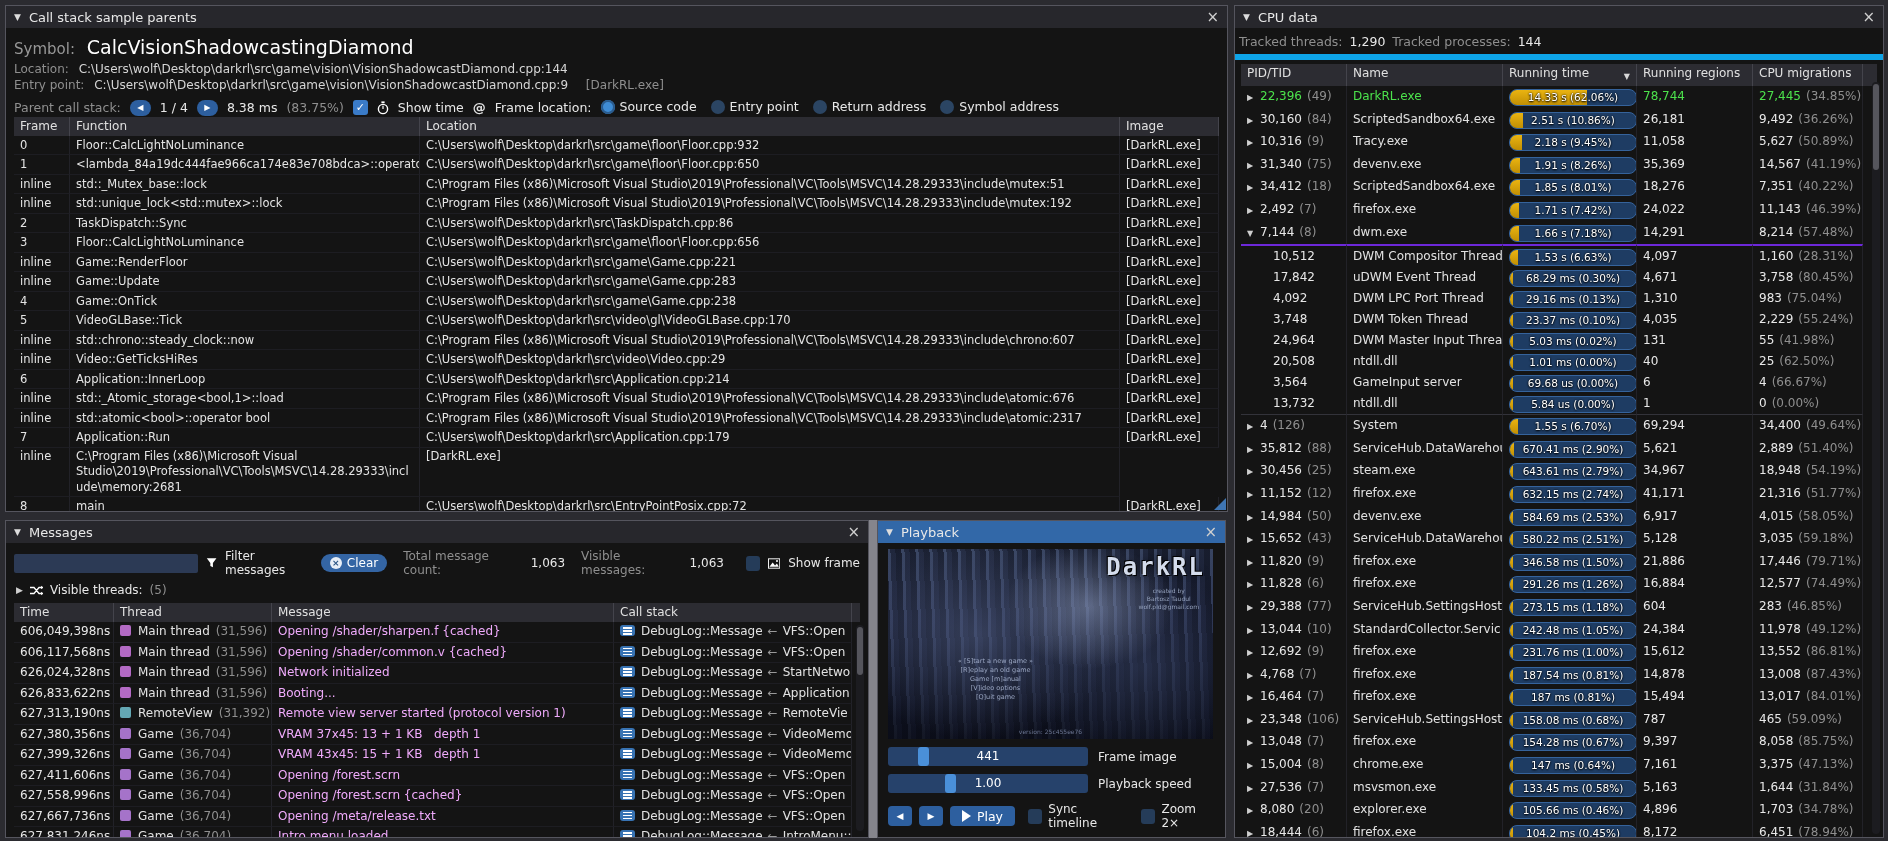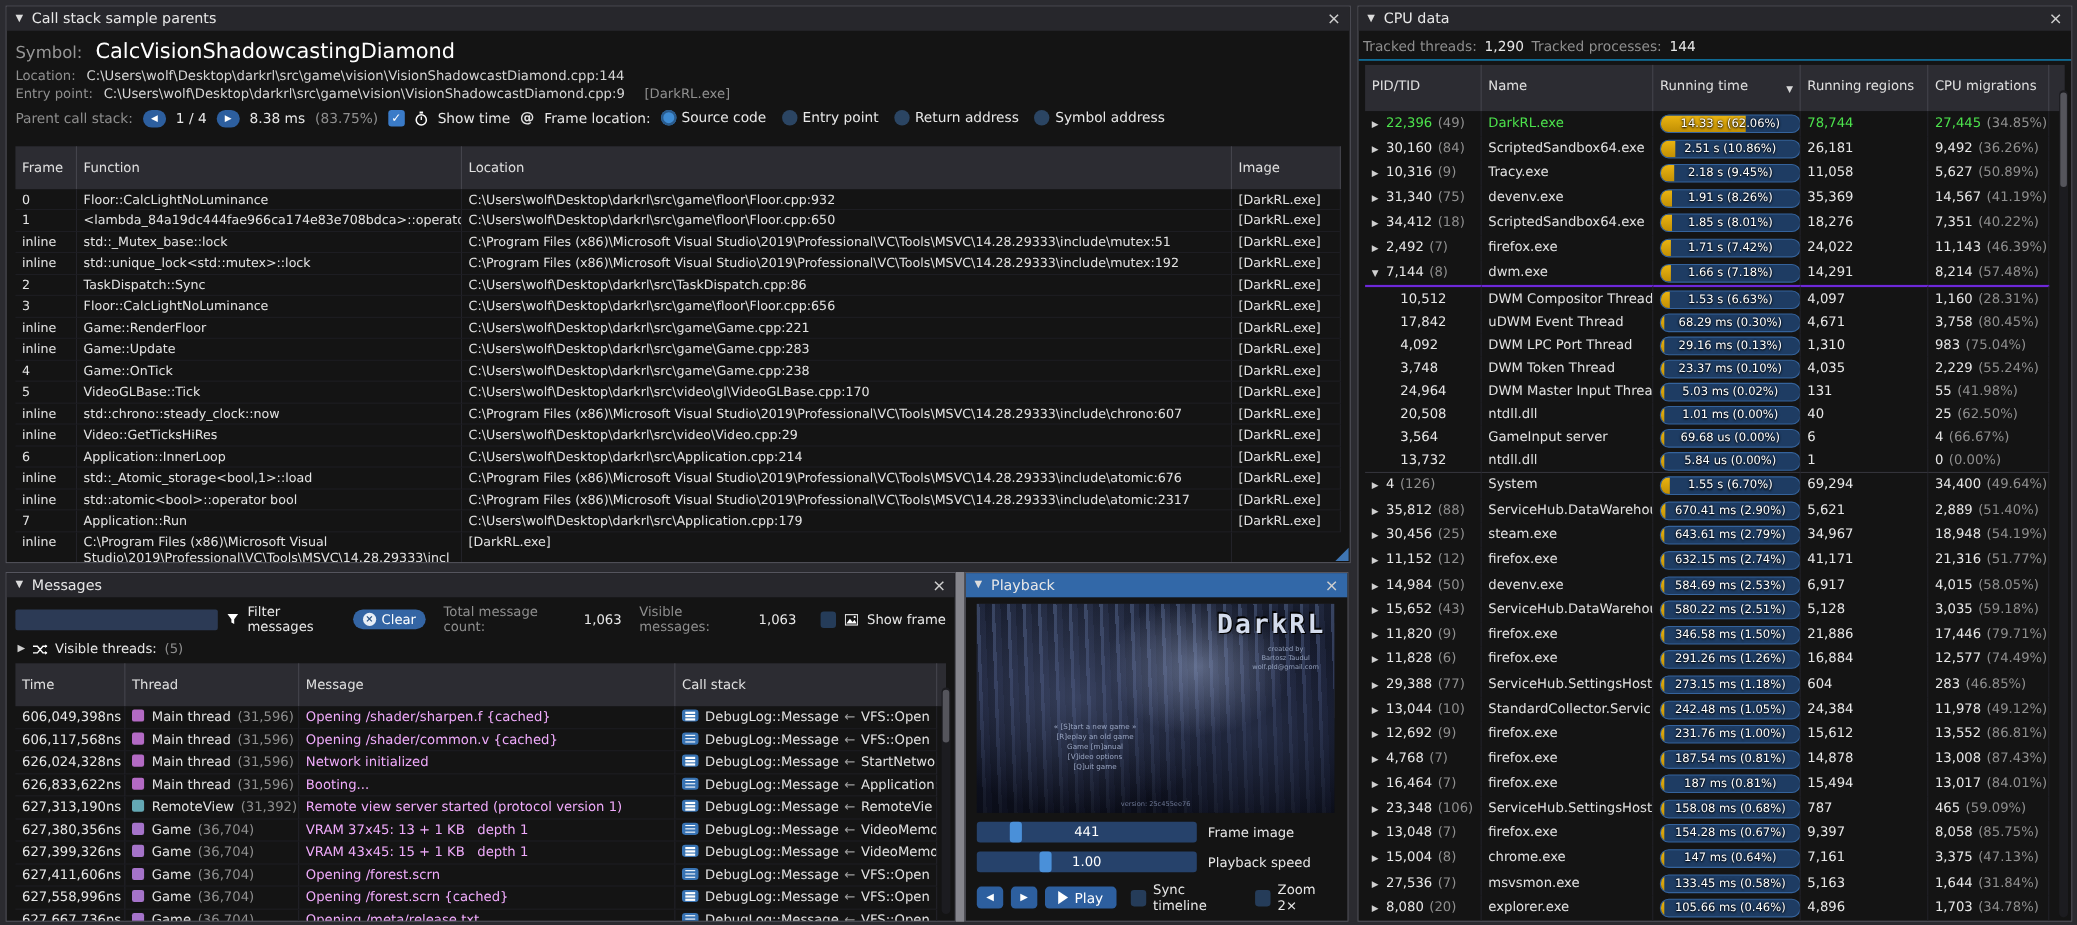--- a/index.html
+++ b/index.html
@@ -16,35 +16,35 @@
   
   #win-callstack{left:5px;top:5px;width:1223px;height:507px;}
   .cs-body{padding:6px 8px 0 8px;}
   .sym-row{margin:2px 0 4px 0;}
   .sym-label{color:#979797;font-size:15px;}
   .sym-name{color:#ffffff;font-size:19px;margin-left:8px;}
   .path-row{margin:2px 0;font-size:12px;}
   .path-row .lbl{color:#8f8f8f;}
   .path-row .val{color:#d6d6d6;margin-left:6px;}
   .path-row .img{color:#8f8f8f;margin-left:14px;}
-  .cs-toolbar{display:flex;align-items:center;gap:9px;margin:7px 0 16px 0;font-size:12.5px;white-space:nowrap;}
+  .cs-toolbar{display:flex;align-items:center;gap:9px;margin:7px 0 0 0;font-size:12.5px;white-space:nowrap;}
   .navbtn{width:21px;height:16px;border-radius:8px;background:#2d5f9f;color:#fff;display:inline-flex;
     align-items:center;justify-content:center;font-size:8px;}
   .checkbox{width:15px;height:15px;border-radius:3px;background:#253c59;display:inline-flex;
     align-items:center;justify-content:center;}
   .checkbox.checked{background:#3a7bc8;}
   .checkbox .check{color:#fff;font-size:11px;font-weight:bold;}
   .radio{width:14px;height:14px;border-radius:50%;background:#2b4563;display:inline-block;margin-right:5px;vertical-align:-3px;}
   .radio.sel{background:#3f8cd4;box-shadow:inset 0 0 0 2px #2a5b8d;}
   .radio-item{display:inline-flex;align-items:center;margin-right:14px;color:#e8e8e8;}
   .at{font-weight:bold;font-size:13px;}
   svg.ic{display:inline-block;vertical-align:-2px;}
   
   .thead{display:grid;background:#2c2c32;color:#e0e0e0;}
-  .thead>div{padding:12px 6px;border-right:1px solid #44444c;font-size:12px;line-height:15px;}
+  .thead>div{padding:2px 6px;border-right:1px solid #44444c;font-size:12px;line-height:15px;}
   .trow{display:grid;}
   .trow>div{padding:1px 6px;border-right:1px solid #222228;border-bottom:1px solid #1d1d22;
     overflow:hidden;white-space:nowrap;}
   
   .cs-grid{grid-template-columns:56px 350px 700px 99px;}
   .cs-rows .trow>div{font-size:11.5px;line-height:16.5px;color:#e4e4e4;}
   .cs-rows .loc{color:#8b8b8b;}
   .cs-rows .img{color:#979797;}
   .cs-rows .inl{color:#7d7d7d;}
   .cs-rows .tall>div{white-space:normal;overflow-wrap:anywhere;line-height:15.5px;}
@@ -95,21 +95,21 @@
   .sval{position:absolute;left:0;right:0;top:0;text-align:center;line-height:19px;color:#fff;}
   .pb-buttons{display:flex;align-items:center;gap:7px;margin-top:9px;}
   .sqbtn{width:25px;height:20px;background:#2d5f9f;border-radius:4px;color:#fff;display:inline-flex;
     align-items:center;justify-content:center;font-size:9px;}
   .playbtn{display:inline-flex;align-items:center;gap:6px;background:#2d5f9f;border-radius:4px;
     height:20px;padding:0 12px;color:#fff;font-size:12.5px;}
   .playtri{width:0;height:0;border-left:9px solid #fff;border-top:6px solid transparent;border-bottom:6px solid transparent;}
   .cbrow{display:inline-flex;align-items:center;gap:6px;}
   
   #win-cpu{left:1234px;top:5px;width:650px;height:833px;}
-  .cpu-info{padding:6px 8px 5px 4px;border-bottom:1px solid #0ea5e9;display:flex;gap:7px;font-size:12.5px;}
+  .cpu-info{padding:6px 8px 5px 4px;border-bottom:6px solid #0ea5e9;display:flex;gap:7px;font-size:12.5px;}
   .cpu-grid{grid-template-columns:106px 156px 134px 116px 110px;}
   .cpu-table{margin:4px 6px 0 6px;}
   .cpu-rows .trow>div{font-size:12px;line-height:18.6px;border-bottom:none;}
   .cpu-rows .trow.sep-top>div{border-top:2px solid #6d28d9;}
   .cpu-rows .trow.sep-bot>div{border-bottom:1px solid #33333a;}
   .pidcell .exp{display:inline-block;width:13px;font-size:8px;color:#cfcfcf;}
   .pidcell.childpid{padding-left:32px;}
   .cnt{color:#8f8f8f;margin-left:5px;}
   .bar{position:relative;width:126px;height:15px;margin-top:2px;background:#1e3c63;
     border:1px solid #35639c;border-radius:8px;overflow:hidden;}

